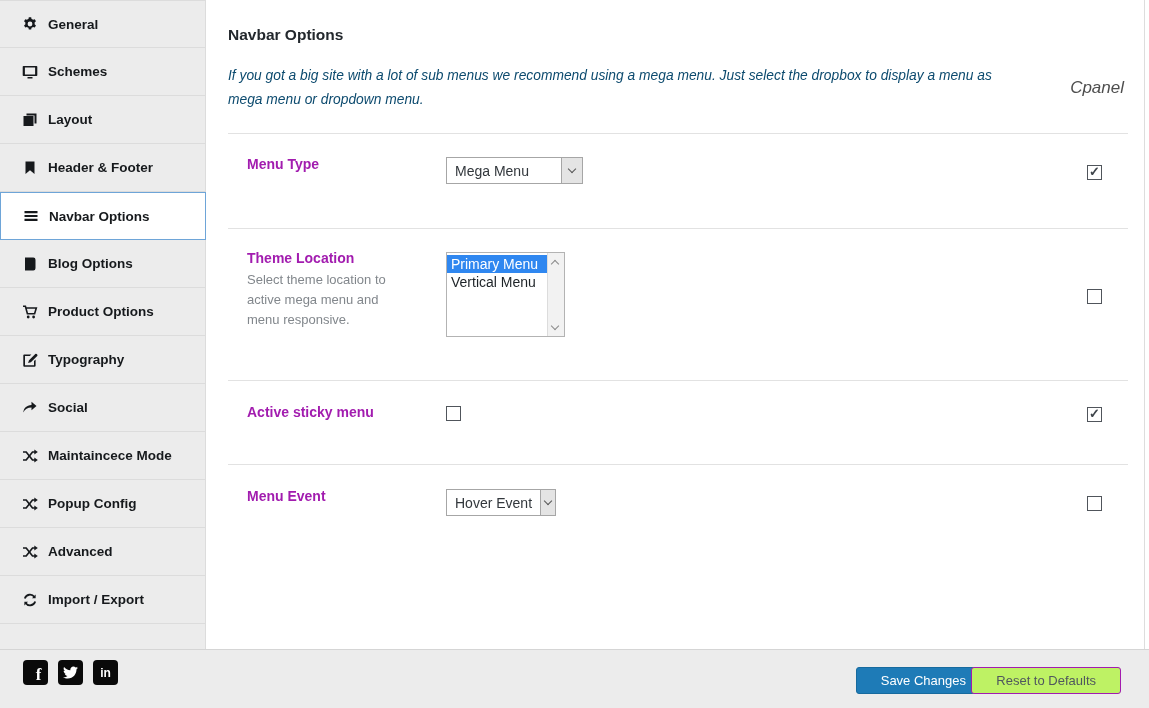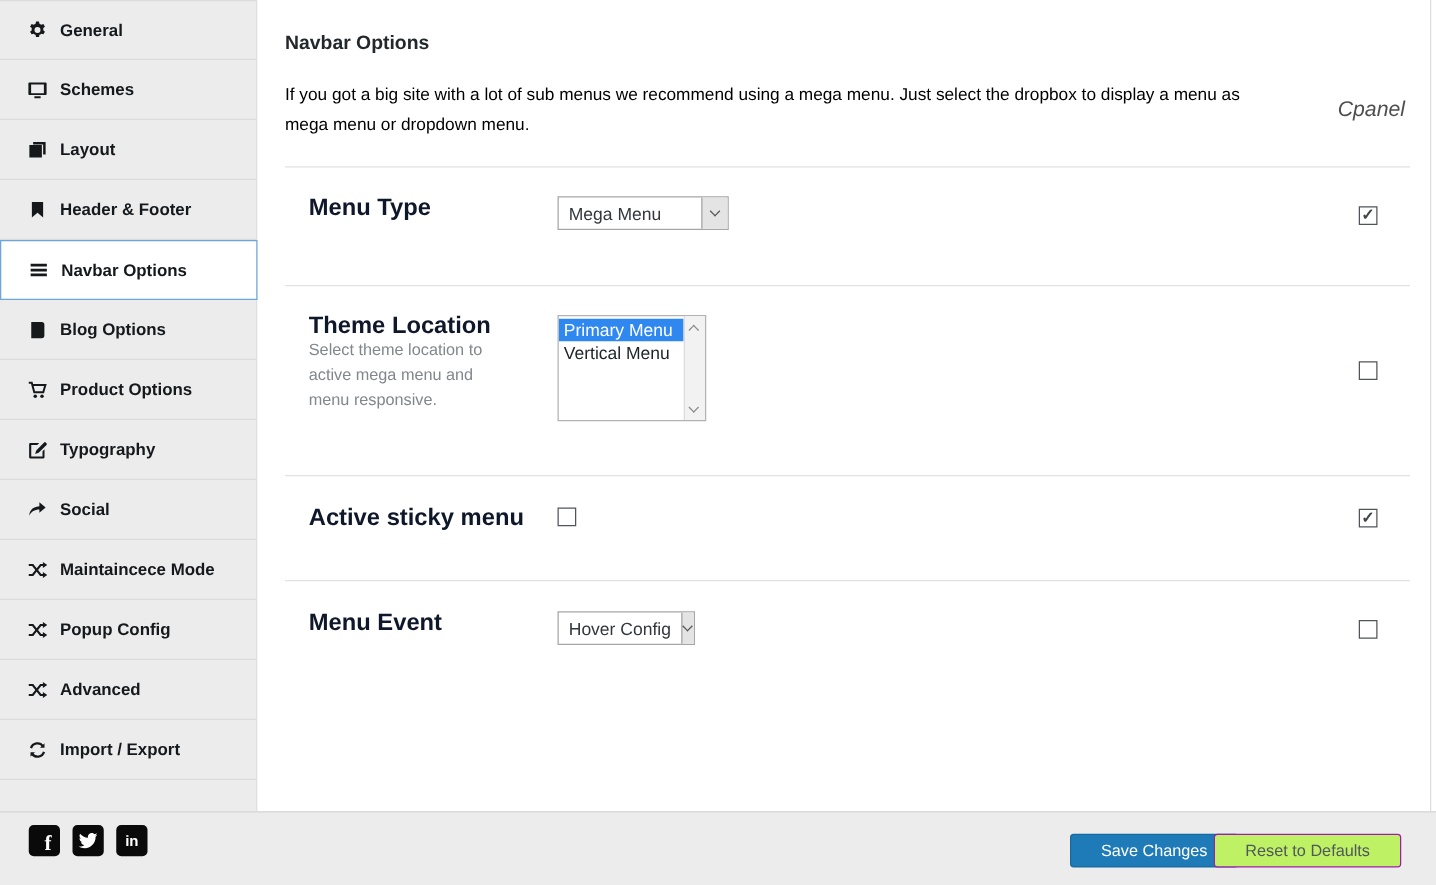--- a/index.html
+++ b/index.html
@@ -43,30 +43,30 @@
     width:939px; height:649px;
     background:#fff;
     border-right:1px solid #ddd;
   }
   .page-title {
     position:absolute; left:22px; top:26px;
     font-size:15.5px; font-weight:bold; color:#23282d;
   }
   .page-desc {
     position:absolute; left:22px; top:64px; width:800px;
-    font-size:13.8px; color:#000000; line-height:24px;
+    font-style:italic; font-size:13.8px; color:#0c4a6e; line-height:24px;
   }
   .brand {
     position:absolute; right:20px; top:78px;
     font-style:italic; font-size:17px; color:#4e4e4e;
   }
   .divider { position:absolute; left:22px; width:900px; height:1px; background:#e2e2e2; }
   .d1{top:133px} .d2{top:228px} .d3{top:380px} .d4{top:464px}
 
-  .row-label { position:absolute; left:41px; font-size:19px; font-weight:bold; color:#0f172a;text-align:center; }
+  .row-label { position:absolute; left:41px; font-size:14px; font-weight:bold; color:#a21caf;text-align:center; }
   .small-desc {
     position:absolute; left:41px; width:165px;
     font-size:13px; color:#82878c; line-height:20px;
   }
 
   
   .select {
     position:absolute; height:27px;
     border:1px solid #a6a6a6; background:#fff;
     display:flex; align-items:stretch; cursor:pointer;
@@ -326,21 +326,21 @@
   <div class="divider d3"></div>
 
   <div class="row-label" style="top:404px">Active sticky menu</div>
   <span class="cb" style="left:240px; top:406px"></span>
   <span class="cb checked" style="left:881px; top:407px"></span>
 
   <div class="divider d4"></div>
 
   <div class="row-label" style="top:488px">Menu Event</div>
   <div class="select narrow" style="left:240px; top:489px; width:110px">
-    <span class="val">Hover Config</span>
+    <span class="val">Hover Event</span>
     <span class="arrow">
         <span class="chev"></span>
       </span>
   </div>
   <span class="cb" style="left:881px; top:496px"></span>
 
 </div>
 
 <div class="footerbar">
   <div class="socials">

